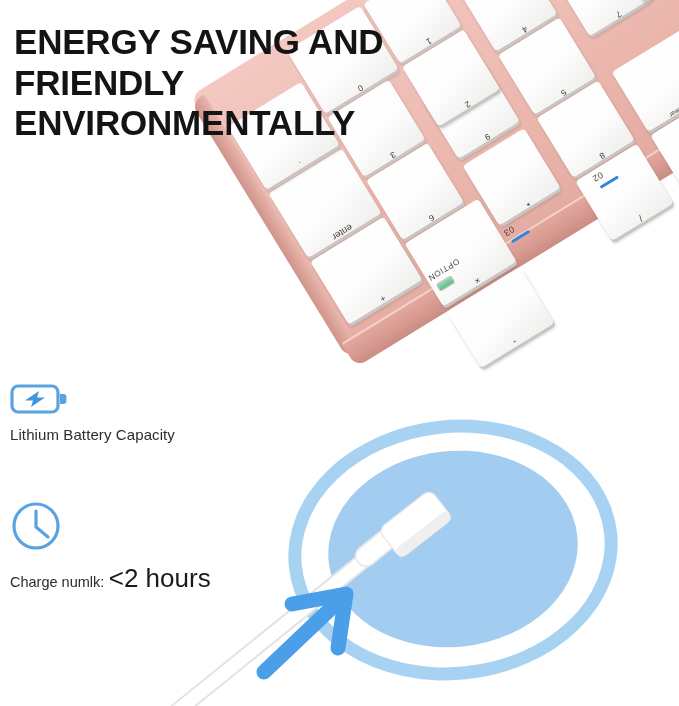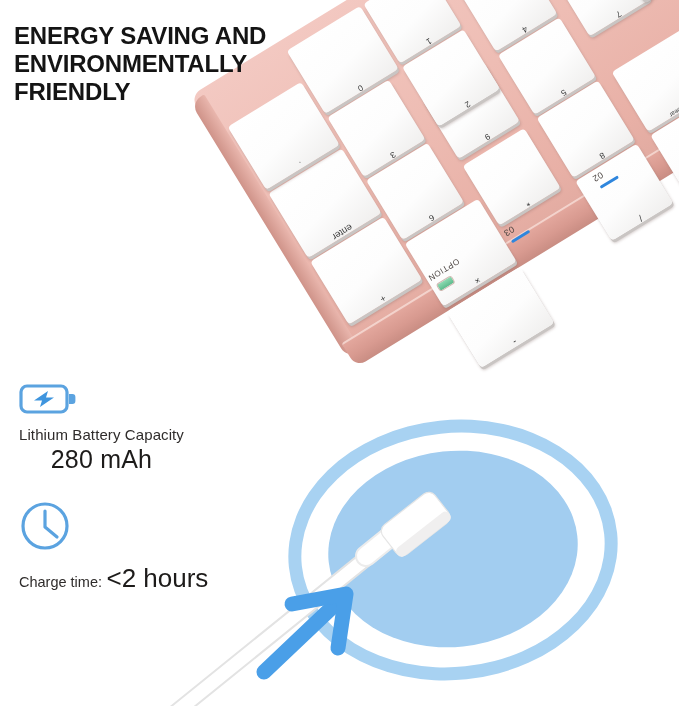--- a/index.html
+++ b/index.html
@@ -5,21 +5,21 @@
   html,body{margin:0;padding:0;}
   body{
     width:679px;height:706px;background:#ffffff;overflow:hidden;position:relative;
     font-family:"Liberation Sans", sans-serif;color:#231f20;
   }
   .stage{position:absolute;inset:0;overflow:hidden;}
 
   
   .headline{
     position:absolute;left:14px;top:22px;width:470px;
-    font-size:24px;line-height:1.16;font-weight:700;letter-spacing:-0.2px;
+    font-size:35px;line-height:1.16;font-weight:700;letter-spacing:-0.2px;
     color:#141414;z-index:40;
   }
   .headline .ln{display:block;white-space:nowrap;}
 
   
   .rings{position:absolute;left:288px;top:420px;width:330px;height:260px;z-index:8;}
   .ring-outer{
     position:absolute;inset:0;border:13px solid #a8d2f2;border-radius:50%;
     transform:rotate(-6deg);
   }
@@ -91,40 +91,40 @@
     border:1px solid #cfb9b2;
   }
 
   
   .cable{position:absolute;left:0;top:0;width:679px;height:706px;z-index:20;pointer-events:none;}
 
   
   .arrow{position:absolute;left:250px;top:576px;width:130px;height:110px;z-index:30;}
 
   
-  .info{position:absolute;left:19px;z-index:40;text-align:center;}
+  .info{position:absolute;left:10px;z-index:40;}
   .info.battery{top:382px;}
   .info.clock{top:500px;}
   .ico{display:block;}
   .cap-label{font-size:15px;color:#2f2c2b;margin-top:10px;letter-spacing:.1px;}
   .cap-value{font-size:25px;color:#1d1b1a;margin-top:2px;letter-spacing:.2px;}
   .line-row{margin-top:9px;white-space:nowrap;}
   .line-row .k{font-size:14.5px;color:#2f2c2b;}
   .line-row .v{font-size:26px;color:#1d1b1a;}
   .line-row.second{margin-top:3px;}
 </style>
 </head>
 <body>
 
 <div class="stage">
 
   <div class="headline">
     <span class="ln">ENERGY SAVING AND</span>
+    <span class="ln">FRIENDLY</span>
     <span class="ln">ENVIRONMENTALLY</span>
-    <span class="ln">FRIENDLY</span>
   </div>
 
   <div class="rings">
     <div class="ring-outer"></div>
     <div class="ring-inner"></div>
   </div>
 
   <div class="kb-wrap">
     <div class="kb-body"></div>
     <div class="kb-left-cap"></div>
@@ -220,27 +220,26 @@
     <path d="M42 28 L96 18 L88 72" stroke="#4a9fe8" stroke-width="15" fill="none" stroke-linecap="round" stroke-linejoin="round"></path>
   </svg>
 
   <div class="info battery">
     <svg class="ico" width="58" height="34" viewBox="0 0 58 34">
       <rect x="2" y="4" width="46" height="26" rx="6" fill="none" stroke="#5ba3e0" stroke-width="3.2"></rect>
       <path d="M50 12 h3.4 a3 3 0 0 1 3 3 v4 a3 3 0 0 1 -3 3 H50 z" fill="#5ba3e0"></path>
       <path d="M29 9 L15 18.5 L23 18.5 L21 25 L35 15.5 L27 15.5 Z" fill="#3f95de"></path>
     </svg>
     <div class="cap-label">Lithium Battery Capacity</div>
-    <div class="cap-value">280 mAh</div>
   </div>
 
   <div class="info clock">
     <svg class="ico" width="54" height="54" viewBox="0 0 54 54">
       <circle cx="26" cy="26" r="22" fill="none" stroke="#5ba3e0" stroke-width="3.2"></circle>
       <path d="M26 11 V27 L38 37" fill="none" stroke="#5ba3e0" stroke-width="3.2" stroke-linecap="round" stroke-linejoin="round"></path>
     </svg>
     <div class="line-row">
-      <span class="k">Charge time:</span>
+      <span class="k">Charge numlk:</span>
       <span class="v">&lt;2 hours</span>
     </div>
   </div>
 
 </div>
 
 </body></html>

